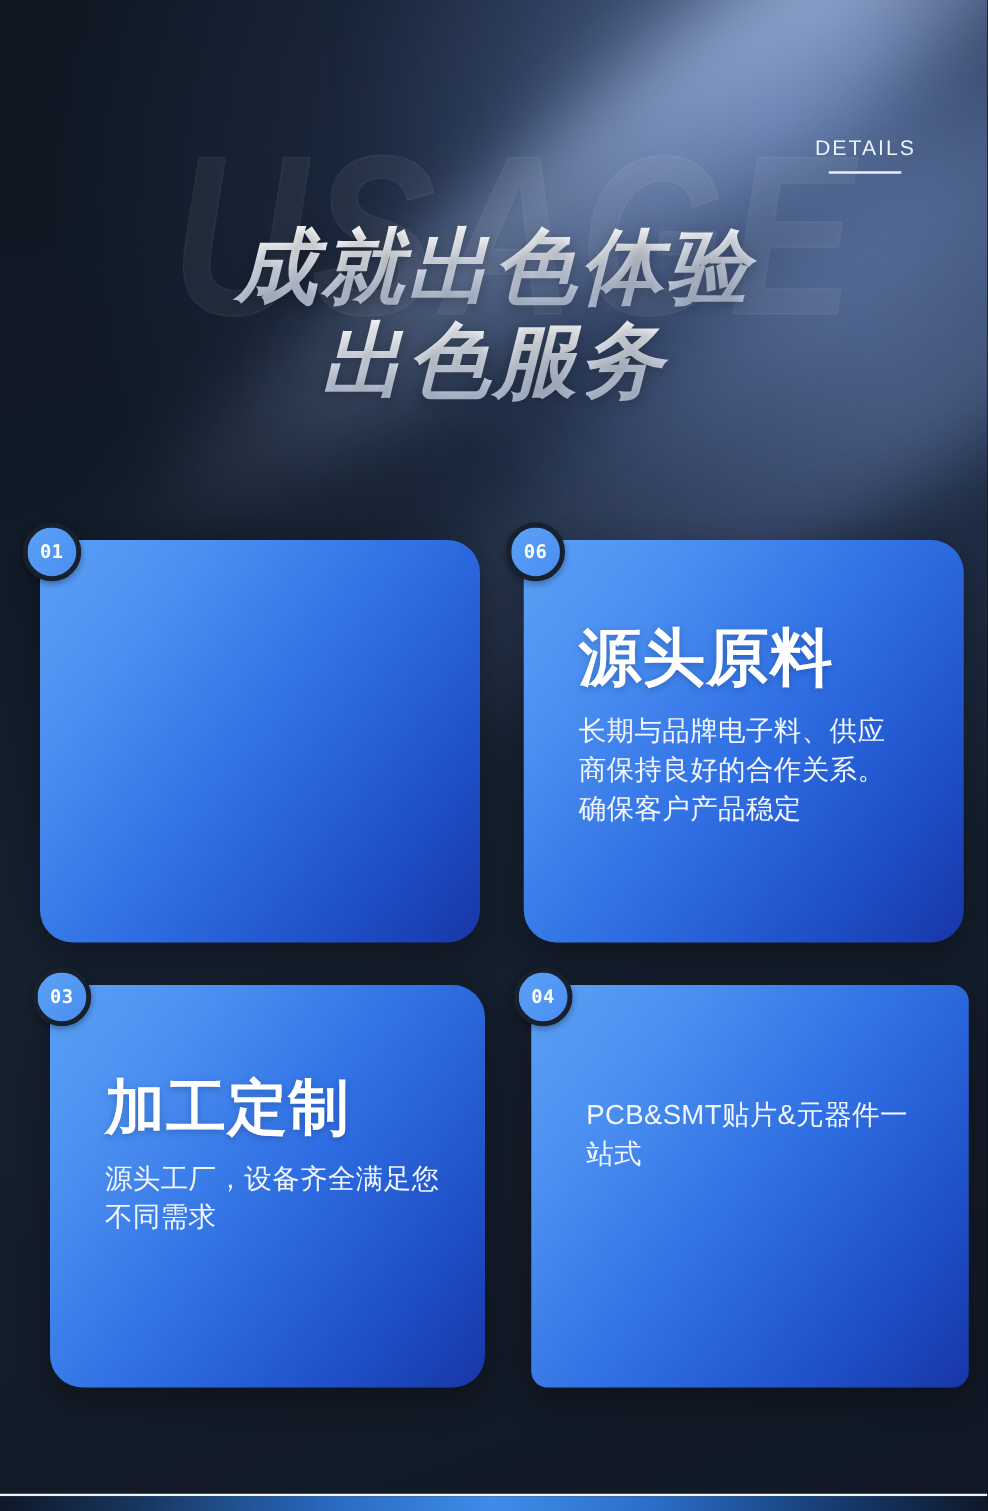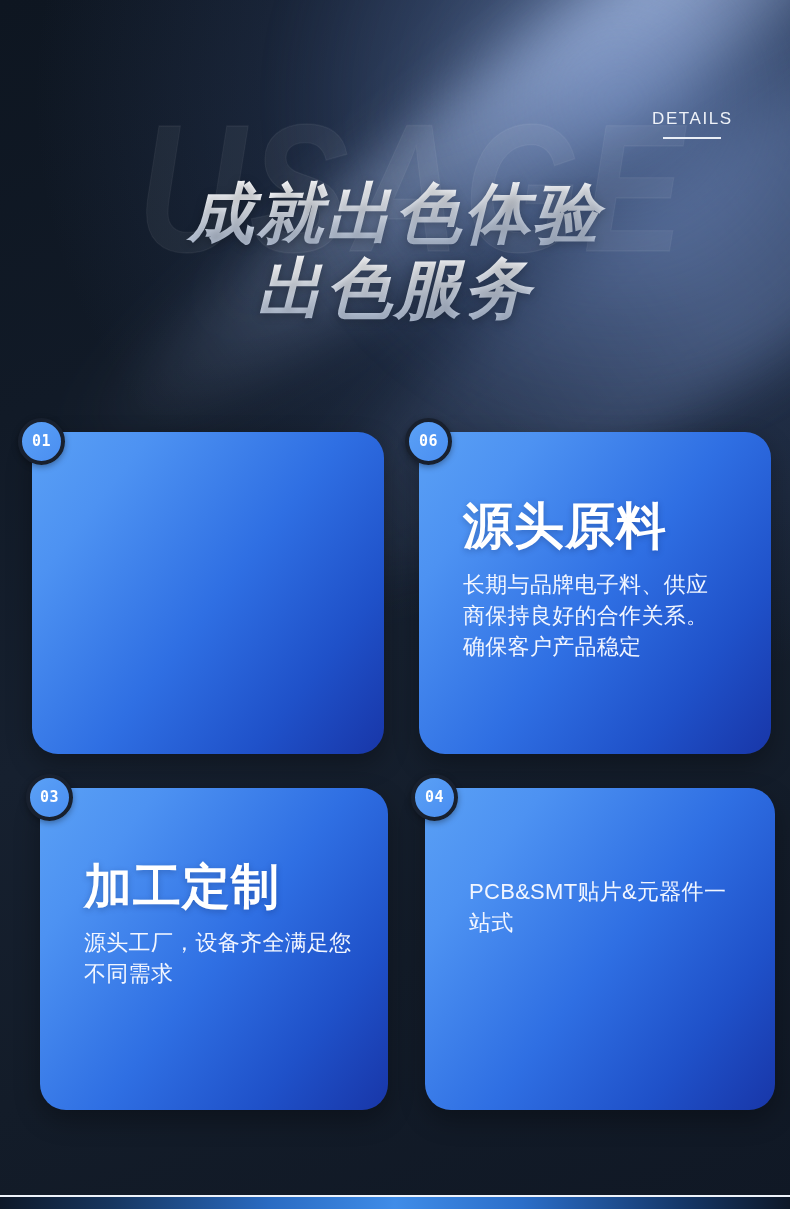--- a/index.html
+++ b/index.html
@@ -140,21 +140,21 @@
   }
   .card{
     position:absolute;
     border-radius:26px;
     background:linear-gradient(128deg,#5aa0f5 0%,#4d92f2 20%,#2f6fe3 52%,#1f51c9 78%,#1836a8 100%);
     box-shadow:0 10px 26px rgba(0,0,0,0.30);
   }
   .card.c1{ left:32px;  top:432px;  width:352px; height:322px; }
   .card.c2{ left:419px; top:432px;  width:352px; height:322px; }
   .card.c3{ left:40px;  top:788px;  width:348px; height:322px; }
-  .card.c4{ left:425px; top:788px;  width:350px; height:322px; }
+  .card.c4{ left:425px; top:788px;  width:350px; height:322px;border-radius:13px; }
 
   .badge{
     position:absolute;
     left:-14px;top:-14px;
     width:47px;height:47px;
     border-radius:50%;
     background:linear-gradient(135deg,#5ba1f6 0%,#4a8ef1 100%);
     border:4px solid #18202e;
     display:flex;align-items:center;justify-content:center;
     box-shadow:0 2px 6px rgba(0,0,0,0.35);

